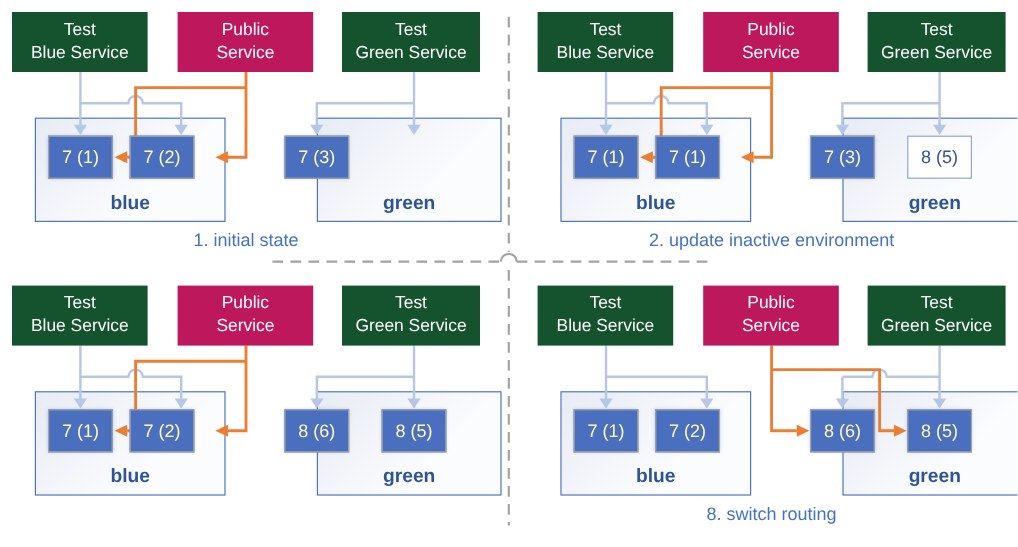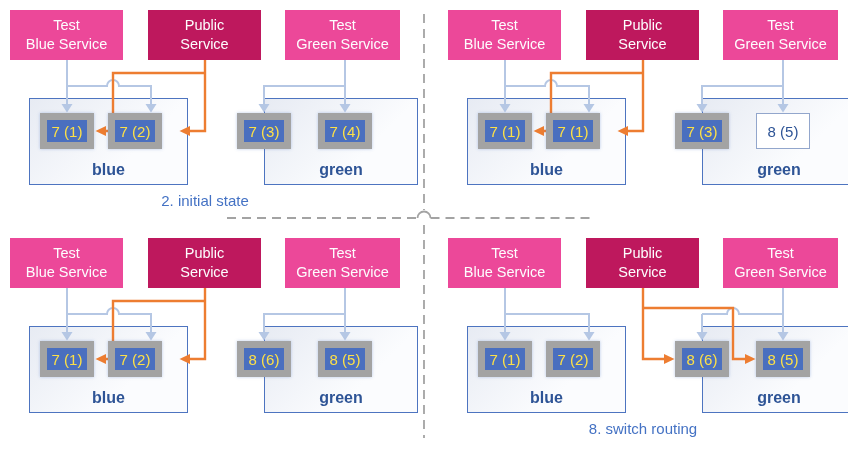--- a/index.html
+++ b/index.html
@@ -5,38 +5,38 @@
   html,body{margin:0;padding:0;background:#ffffff;}
   body{font-family:"Liberation Sans", sans-serif;}
   #stage{position:relative;width:848px;height:456px;background:#ffffff;overflow:hidden;}
 
   .panel{position:absolute;width:424px;height:228px;}
   .content{position:absolute;top:0;left:0;width:424px;height:228px;}
   .content.shift{left:14px;}
 
   .svc{position:absolute;top:10px;height:50px;display:flex;align-items:center;justify-content:center;
        text-align:center;white-space:pre-line;font-size:14.5px;line-height:1.32;color:#fdfdfe;}
-  .svc.light{background:#ec4899;text-align:center;}
+  .svc.light{background:#14532d;text-align:center;}
   .svc.dark{background:#be185d;}
   .s1{left:10px;width:113px;}
   .s2{left:148px;width:113px;}
   .s3{left:285px;width:115px;}
 
   .env{position:absolute;top:98px;height:85px;border:1px solid #4d74c0;
        background:linear-gradient(135deg,#e7ebf3 0%,#fbfcfe 65%);font-weight:bold;}
   .env-blue{left:29px;width:157px;}
   .env-green{left:228px;width:152px;margin-left:36px;}
   .env-label{position:absolute;bottom:5px;left:0;width:100%;text-align:center;
              color:#2e5496;font-size:16px;}
 
   .wires{position:absolute;top:0;left:0;pointer-events:none;}
 
   .pod{position:absolute;top:113px;width:54px;height:36px;display:flex;align-items:center;
-       justify-content:center;font-size:15px;color:#fde047;background:#4a6fbf;
-       border:7px solid #a3a3a3;box-sizing:border-box;box-shadow:0 0 3px rgba(68,114,196,.35);}
+       justify-content:center;font-size:15px;color:#fef9c3;background:#4a6fbf;
+       border:1px solid #a3a3a3;box-sizing:border-box;box-shadow:0 0 3px rgba(68,114,196,.35);}
   .pod.outline{background:#ffffff;color:#2e5496;border:1px solid #92a6cc;box-shadow:none;}
   .p1{left:40px;}
   .p2{left:108px;}
   .p3{left:237px;}
   .p4{left:318px;}
 
   .caption{position:absolute;top:192px;left:0;width:410px;text-align:center;
            color:#4472c4;font-size:15px;}
 
   #dividers{position:absolute;top:0;left:0;pointer-events:none;}
@@ -84,28 +84,27 @@
           <path d="M205,73 H113 V131 H106"></path>
         </g>
         <g fill="#ed7d31" stroke="none">
           <polygon points="190,126 190,136 179.5,131"></polygon>
           <polygon points="106,126 106,136 95.5,131"></polygon>
         </g>
       </svg>
       <div class="pod p1 solid">7 (1)</div>
       <div class="pod p2 solid">7 (2)</div>
       <div class="pod p3 solid">7 (3)</div>
-      <div class="pod p4 solid">7 (4)</div>
-      <div class="svc light s1">Test
-Blue Service</div>
-      <div class="svc dark s2">Public
-Service</div>
-      <div class="svc light s3">Test
-Green Service</div>
-      <div class="caption">2. initial state</div>
+      <div class="svc light s1">Test
+Blue Service</div>
+      <div class="svc dark s2">Public
+Service</div>
+      <div class="svc light s3">Test
+Green Service</div>
+      <div class="caption">1. initial state</div>
     </div>
   </div>
 
   <div class="panel" style="left:424px;top:0">
     <div class="content shift">
       <div class="env env-blue">
         <div class="env-label">blue</div>
       </div>
       <div class="env env-green">
         <div class="env-label">green</div>
@@ -137,20 +136,21 @@
       <div class="pod p1 solid">7 (1)</div>
       <div class="pod p2 solid">7 (1)</div>
       <div class="pod p3 solid">7 (3)</div>
       <div class="pod p4 outline">8 (5)</div>
       <div class="svc light s1">Test
 Blue Service</div>
       <div class="svc dark s2">Public
 Service</div>
       <div class="svc light s3">Test
 Green Service</div>
+      <div class="caption">2. update inactive environment</div>
     </div>
   </div>
 
   <div class="panel" style="left:0;top:228px">
     <div class="content">
       <div class="env env-blue">
         <div class="env-label">blue</div>
       </div>
       <div class="env env-green">
         <div class="env-label">green</div>

